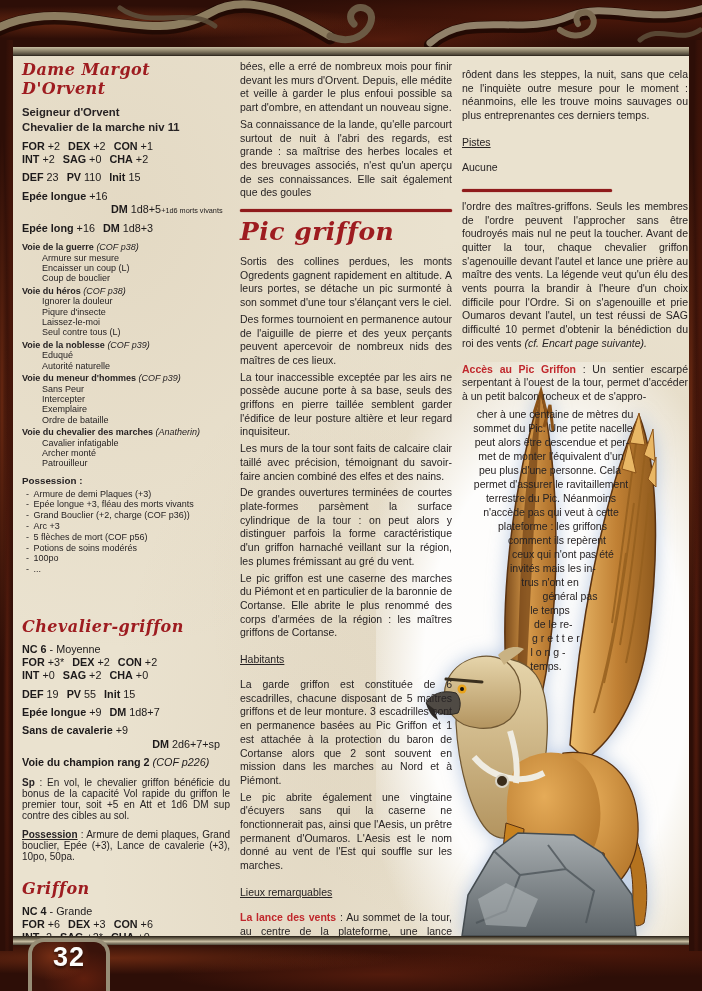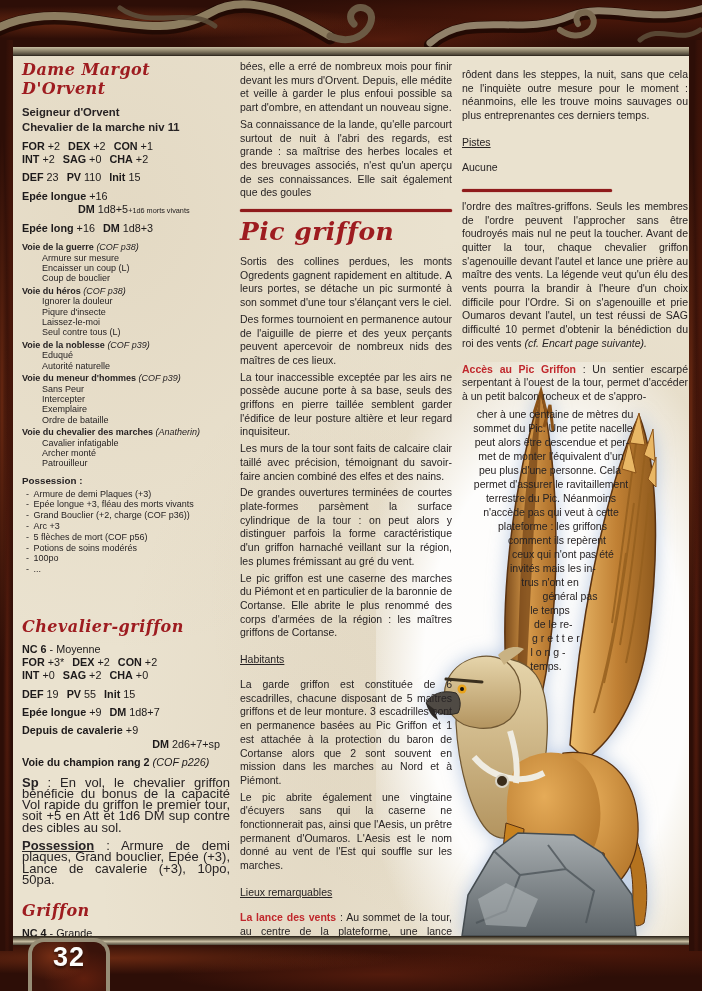--- a/index.html
+++ b/index.html
@@ -59,33 +59,33 @@
   .t-big{font-size:25px;margin:2px 0 9px;}
   .t-mid{font-size:16px;margin:0 0 7px;}
   
   .statblock{margin-bottom:2px;}
   .statrow{font-size:10.8px;line-height:13.2px;color:#1d1a1b;}
   .statrow .cell{margin-right:8px;white-space:nowrap;}
   .statrow b{font-weight:bold;}
   .statrow i{font-style:italic;font-weight:normal;}
   .statrow small{font-size:7.3px;}
   .statrow.gap{margin-top:5px;}
-  .statrow.indent2{margin-left:56px;}
+  .statrow.indent2{margin-left:89px;}
   .statrow.right{text-align:right;padding-right:2px;margin-top:1px;}
   .sub-bold{font-size:11.3px;font-weight:bold;line-height:14.5px;margin-bottom:6px;}
   .voies{margin-top:7px;font-size:9px;line-height:10.4px;}
   .voie-head{margin-top:2px;}
   .voie-head b{font-weight:bold;}
   .voie-head i{font-weight:normal;}
   .vitem{margin-left:20px;}
   .poss{margin-top:7px;font-size:9px;line-height:10.8px;}
   .poss-label{font-weight:bold;font-size:9.8px;margin-bottom:2px;}
   .bullet{margin-left:4px;}
   .bullet::before{content:"-\2002";}
-  .small-p{font-size:13px;line-height:11.3px;text-align:justify;margin:7px 0 0;}
+  .small-p{font-size:10px;line-height:11.3px;text-align:justify;margin:7px 0 0;}
   .gap-chev{margin-top:42px;}
   .gap-grif{margin-top:16px;}
   
   .funnel .ln{font-size:10.5px;line-height:14px;text-align:center;white-space:nowrap;
     overflow:visible;}
   .funnel .ln:nth-child(1){padding:0 40px 0 0;}
   .funnel .ln:nth-child(2){padding:0 46px 0 2px;text-align:center;}
   .funnel .ln:nth-child(3){padding:0 52px 0 6px;}
   .funnel .ln:nth-child(4){padding:0 58px 0 10px;}
   .funnel .ln:nth-child(5){padding:0 64px 0 14px;}
@@ -275,21 +275,21 @@
     </div>
 
     <div class="statblock gap-chev">
       <div class="script-title t-mid">Chevalier-griffon</div>
       <div>
           <div class="statrow "><span class="cell"><b>NC 6</b> - Moyenne</span></div>
           <div class="statrow "><span class="cell"><b>FOR</b> +3*</span><span class="cell"><b>DEX</b> +2</span><span class="cell"><b>CON</b> +2</span></div>
           <div class="statrow "><span class="cell"><b>INT</b> +0</span><span class="cell"><b>SAG</b> +2</span><span class="cell"><b>CHA</b> +0</span></div>
           <div class="statrow gap"><span class="cell"><b>DEF</b> 19</span><span class="cell"><b>PV</b> 55</span><span class="cell"><b>Init</b> 15</span></div>
           <div class="statrow gap"><span class="cell"><b>Epée longue</b> +9</span><span class="cell"><b>DM</b> 1d8+7</span></div>
-          <div class="statrow gap"><span class="cell"><b>Depuis de cavalerie</b> +9</span></div>
+          <div class="statrow gap"><span class="cell"><b>Sans de cavalerie</b> +9</span></div>
           <div class="statrow right"><span class="cell"><b>DM</b> 2d6+7+sp</span></div>
           <div class="statrow gap"><span class="cell"><b>Voie du champion rang 2</b><i> (COF p226)</i></span></div>
         </div>
       <p class="small-p"><b class="runin">Sp</b><span> : En vol, le chevalier griffon bénéficie du bonus de la capacité Vol rapide du griffon le premier tour, soit +5 en Att et 1d6 DM sup contre des cibles au sol.</span></p>
       <p class="small-p"><b class="runin u">Possession</b><span> : Armure de demi plaques, Grand bouclier, Epée (+3), Lance de cavalerie (+3), 10po, 50pa.</span></p>
     </div>
 
     <div class="statblock gap-grif">
       <div class="script-title t-mid">Griffon</div>
       <div>

